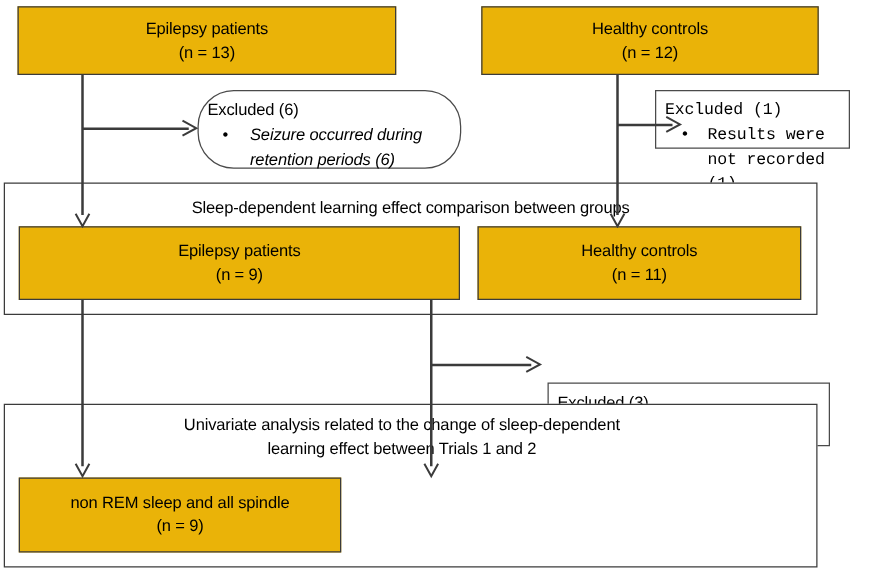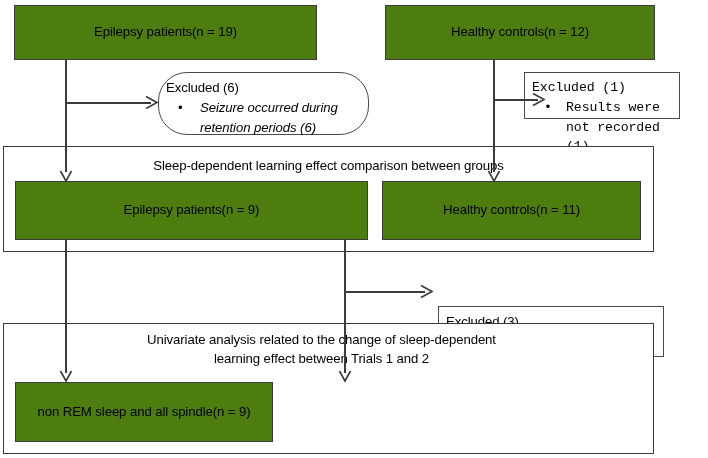--- a/index.html
+++ b/index.html
@@ -5,22 +5,22 @@
   html,body{margin:0;padding:0;}
   body{
     width:708px;height:458px;background:#ffffff;
     font-family:"Liberation Sans","DejaVu Sans",sans-serif;
     color:#000000;overflow:hidden;
   }
   #stage{position:relative;width:708px;height:458px;}
 
   .box{
     position:absolute;box-sizing:border-box;
-    border:1.6px solid #3b3b3b;background:#4d7c0f;
-    display:flex;flex-direction:row;
+    border:1.6px solid #3b3b3b;background:#eab308;
+    display:flex;flex-direction:column;
     align-items:center;justify-content:center;
     font-size:13.2px;line-height:1.42;text-align:center;
     letter-spacing:-0.1px;
   }
   .container-box{
     position:absolute;box-sizing:border-box;
     border:1.3px solid #3b3b3b;background:#ffffff;
   }
   .container-title{
     position:absolute;left:0;right:0;
@@ -43,21 +43,21 @@
   svg.arrow{position:absolute;overflow:visible;}
   svg.arrow path{fill:none;stroke:#3b3b3b;stroke-width:1.6;}
 </style>
 </head>
 <body>
 
 <div id="stage">
 
   <div class="box" style="left:14px;top:5px;width:303px;height:55px;">
     <span>Epilepsy patients</span>
-    <span>(n = 19)</span>
+    <span>(n = 13)</span>
   </div>
 
   <div class="box" style="left:385px;top:5px;width:270px;height:55px;">
     <span>Healthy controls</span>
     <span>(n = 12)</span>
   </div>
 
   <div class="excl" style="left:158px;top:72px;width:211px;height:63px;border-radius:29px;">
     <span class="head">Excluded (6)</span>
     <span class="bullet-row">

